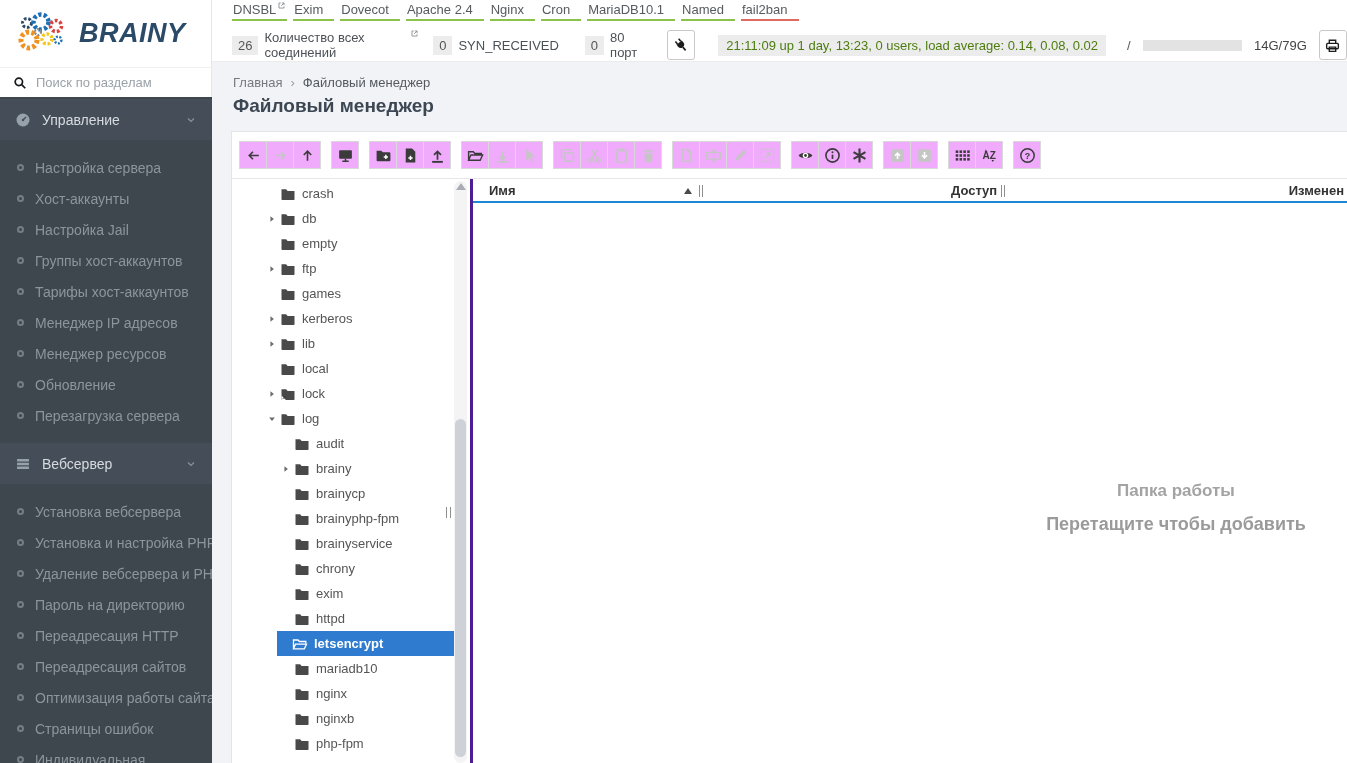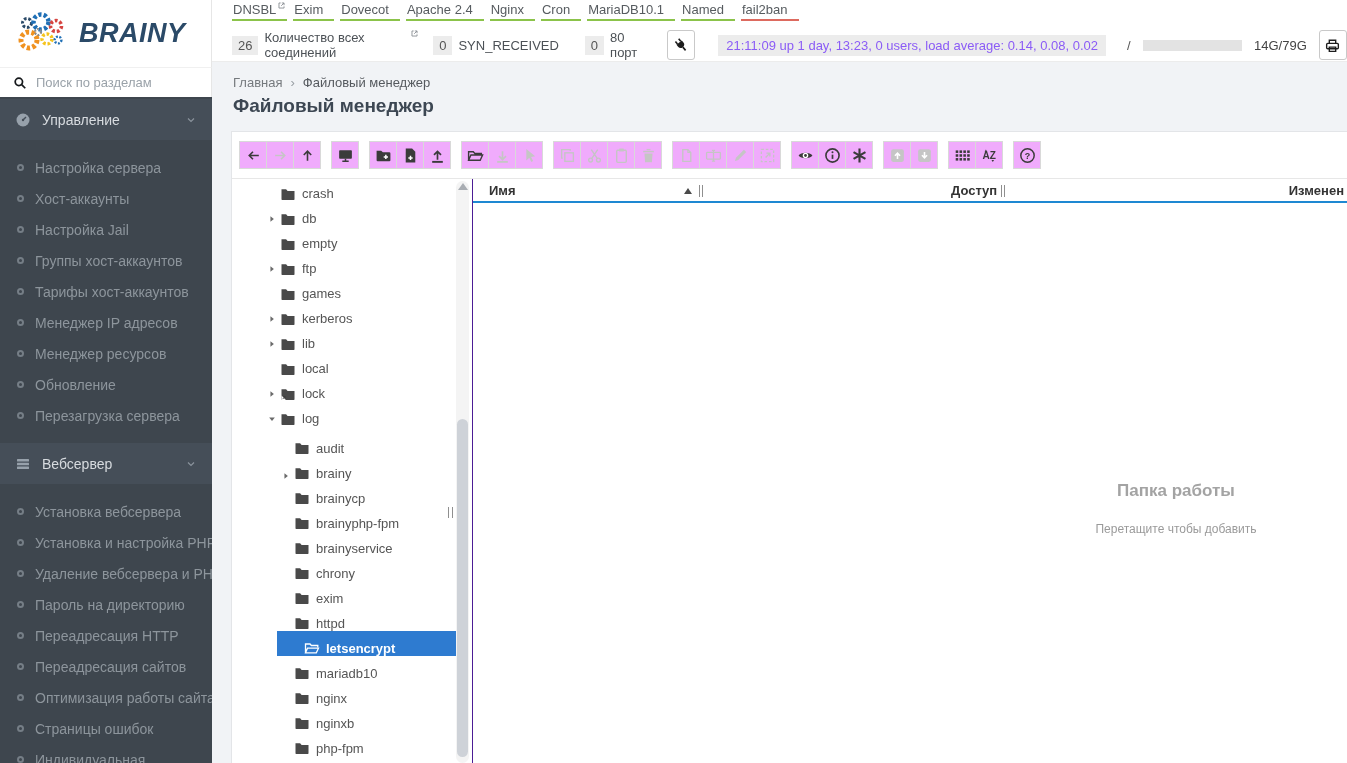--- a/index.html
+++ b/index.html
@@ -40,21 +40,21 @@
   .svc { font-size:13px; color:#565b5f; text-decoration:none; border-bottom:2px solid #8bc34a;
     padding:0 1px 2px; display:inline-flex; align-items:flex-start; gap:1px; cursor:pointer; }
   .svc-fail { border-bottom-color:#dd6a5f; }
   .ext { width:9px; height:9px; color:#8a8f94; display:inline-block; margin-top:-1px; }
   .ext svg { width:9px; height:9px; }
   .stat-row { display:flex; align-items:center; gap:12px; padding:9px 0 0 20px; font-size:13px; color:#444; }
   .stats { display:flex; gap:14px; align-items:center; }
   .stat { display:inline-flex; gap:6px; align-items:center; cursor:pointer; }
   .badge { background:#ececec; padding:2px 6px; color:#555; }
   .slabel { color:#4c5156; display:inline-flex; gap:3px; }
-  .uptime { background:#ececec; padding:3px 8px; margin-left:11px; white-space:nowrap; color:#8b5cf6; }
+  .uptime { background:#ececec; padding:3px 8px; margin-left:11px; white-space:nowrap; color:#4d7c0f; }
   .iconbtn { width:31px; height:30px; border:1px solid #c9c9c9; border-radius:3px; background:#fff;
     display:inline-flex; align-items:center; justify-content:center; color:#1d1d1d; cursor:pointer; }
   .iconbtn svg { width:17px; height:17px; }
   .mount { color:#555; margin-left:9px; }
   .pbar { width:110px; height:11px; background:#e3e3e3; overflow:hidden; }
   .pfill { height:100%; background:#8bc34a; width:18%; }
   .dsize { color:#444; }
 
   .page-head { position:absolute; top:62px; left:0; right:8px; }
   .crumbs { padding:13px 0 0 21px; font-size:13px; color:#75797d; }
@@ -68,31 +68,31 @@
     border-top:1px solid #e3e5e8; border-left:1px solid #e3e5e8; display:flex; flex-direction:column; }
   .toolbar { display:flex; align-items:center; padding:9px 8px 9px 7px; border-bottom:1px solid #e7e7e7; flex:none; }
   .tbtn { width:28px; height:28px; background:#f0abfc; border:1px solid #d9d9d9; display:inline-flex;
     align-items:center; justify-content:center; margin-left:-1px; color:#3b3b3b; cursor:pointer; flex:none; }
   .tbtn:first-of-type { margin-left:0; }
   .tbtn.gap { margin-left:10px; }
   .tbtn.is-disabled { color:#c5c5c5; }
   .tbtn svg { width:17px; height:17px; }
 
   .fm-body { display:flex; flex:1; overflow:hidden; }
-  .tree { position:relative; width:241px; flex:none; border-right:1px solid #4c1d95; overflow:hidden; padding-top:2px; }
+  .tree { position:relative; width:241px; flex:none; border-right:3px solid #4c1d95; overflow:hidden; padding-top:2px; }
   .trow { height:25px; display:flex; align-items:center; cursor:pointer; }
   .ri { display:flex; align-items:center; height:25px; }
   .lvl0 .ri { padding-left:35px; }
-  .lvl1 .ri { padding-left:49px;align-items:flex-end; }
+  .lvl1 .ri { padding-left:49px; }
   .tarrow { width:13px; display:inline-flex; color:#666; flex:none; }
   .tarrow svg { width:10px; height:10px; }
   .ticon { width:16px; height:16px; color:#494949; display:inline-flex; margin:0 6px 0 0; flex:none; }
   .ticon svg { width:16px; height:16px; }
   .tlabel { font-size:13px; color:#555; white-space:nowrap; }
-  .trow.selected .ri { background:#2e7bd0; margin-left:45px; padding-left:14px; width:182px; }
+  .trow.selected .ri { background:#2e7bd0; margin-left:45px; padding-left:2px; width:182px; }
   .trow.selected .tlabel { color:#fff; font-weight:bold; }
   .trow.selected .ticon { color:#fff; }
   .tree-sb { position:absolute; right:3px; top:2px; bottom:0; width:13px; background:#f4f4f4; border-radius:7px; }
   .sb-up { width:0; height:0; margin:2px auto 0; border-left:5px solid transparent; border-right:5px solid transparent;
     border-bottom:7px solid #a9adb3; cursor:pointer; }
   .sb-thumb { position:absolute; top:238px; bottom:6px; left:1px; width:11px; background:#ced2d8; border-radius:6px; cursor:pointer; }
   .splitter { position:absolute; right:19px; top:328px; width:5px; height:11px;
     border-left:1px solid #8f8f8f; border-right:1px solid #8f8f8f; cursor:col-resize; }
 
   .ftable { flex:1; position:relative; overflow:hidden; }
@@ -101,21 +101,21 @@
   .th-name { left:16px; }
   .sort-asc { position:absolute; left:211px; top:9px; width:0; height:0;
     border-left:4.5px solid transparent; border-right:4.5px solid transparent; border-bottom:6px solid #4a4a4a; }
   .rh { position:absolute; top:6px; width:4px; height:12px; border-left:1px solid #8f8f8f; border-right:1px solid #8f8f8f; cursor:col-resize; }
   .rh-1 { left:226px; } .rh-2 { left:528px; }
   .th-access { left:478px; }
   .th-mod { right:3px; }
   .empty-state { position:absolute; top:302px; left:703px; transform:translateX(-50%);
     text-align:center; color:#9e9e9e; white-space:nowrap; }
   .e1 { font-size:17px; font-weight:bold; color:#a3a3a3; }
-  .e2 { font-size:12px; font-weight:normal; margin-top:21px; color:#9a9a9a; }
+  .e2 { font-size:18px; font-weight:bold; margin-top:13px; color:#9a9a9a; }
 </style>
 </head>
 <body>
 
 <div class="app">
 
   <aside class="sidebar">
     <div class="logo-box">
       <svg width="54" height="46" viewBox="0 0 54 46">
         <g fill="none">

